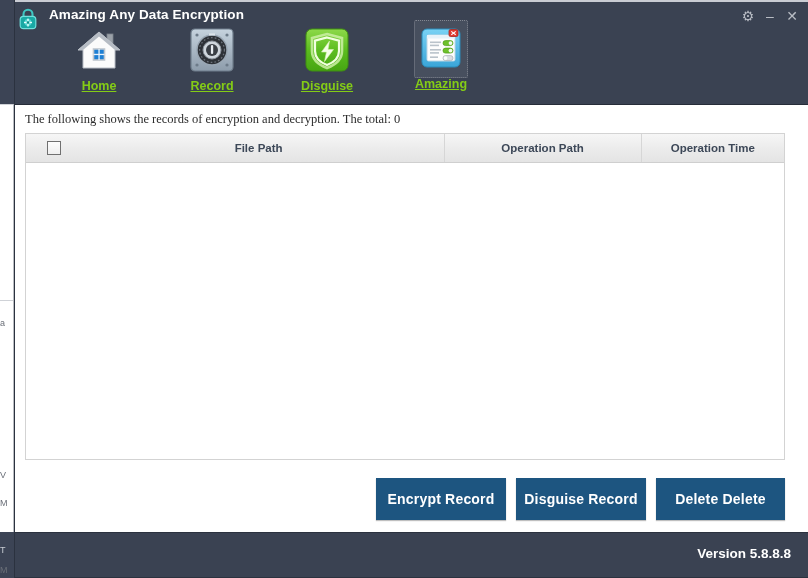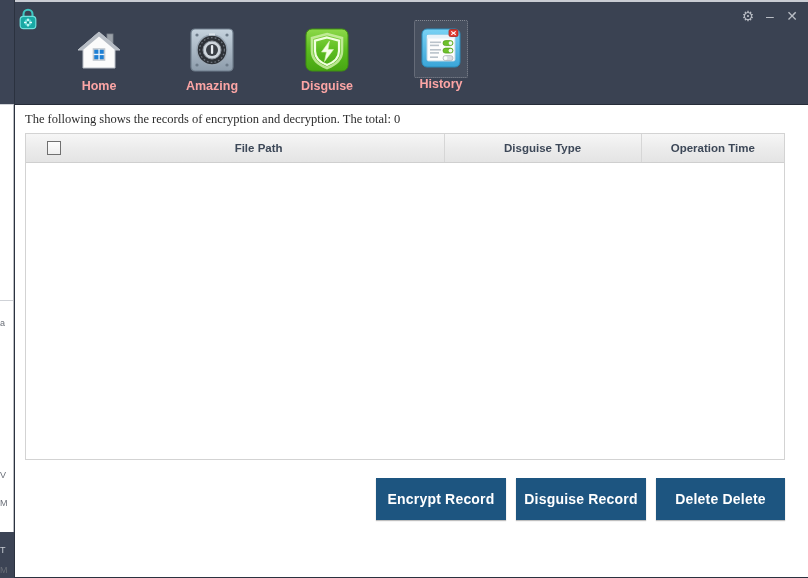--- a/index.html
+++ b/index.html
@@ -145,21 +145,22 @@
     display: block;
     margin: 0 auto 4px auto;
     width: 50px;
     height: 50px;
     position: relative;
   }
   .tool-item .tool-label {
     display: block;
     font-size: 12.5px;
     font-weight: bold;
-    color: #fca5a5;
+    color: #84cc16;
+    text-decoration: underline;
   }
   .tool-item.selected .sel-box {
     position: absolute;
     left: 21px;
     top: 0px;
     width: 54px;
     height: 58px;
     background: rgba(255,255,255,0.07);
     border: 1px dotted rgba(255,255,255,0.32);
     box-sizing: border-box;
@@ -317,20 +318,21 @@
         <rect x="5.2" y="11.3" width="15.6" height="12.4" rx="3.2" fill="#1aa8a4" stroke="#6fe0dc" stroke-width="1.2"></rect>
         <circle cx="13" cy="17.5" r="3.4" fill="#53d9d4"></circle>
         <rect x="12.3" y="13.6" width="1.4" height="3" fill="#eafffe"></rect>
         <rect x="12.3" y="18.5" width="1.4" height="3" fill="#eafffe"></rect>
         <rect x="9" y="16.8" width="3" height="1.4" fill="#eafffe"></rect>
         <rect x="14" y="16.8" width="3" height="1.4" fill="#eafffe"></rect>
         <circle cx="13" cy="17.5" r="1.3" fill="#0e8a86"></circle>
       </svg>
     </div>
 
+    <div id="title-text">Amazing Any Data Encryption</div>
 
     <div class="win-btn" id="btn-settings">⚙</div>
     <div class="win-btn" id="btn-minimize">–</div>
     <div class="win-btn" id="btn-close">✕</div>
 
     <div id="toolbar">
 
       <div class="tool-item" id="tool-home">
         <span class="tool-icon">
           <svg width="50" height="50" viewBox="0 0 50 50">
@@ -360,21 +362,21 @@
             <circle cx="10" cy="40" r="1.6" fill="#6d7b89"></circle>
             <circle cx="40" cy="40" r="1.6" fill="#6d7b89"></circle>
             <circle cx="25" cy="25" r="15" fill="#2e3238" stroke="#9aa7b4" stroke-width="1.4"></circle>
             <circle cx="25" cy="25" r="12.4" fill="none" stroke="#6d737c" stroke-width="1.2" stroke-dasharray="1.7 2.1"></circle>
             <circle cx="25" cy="25" r="9" fill="#cfd6dd" stroke="#8d959e" stroke-width="1"></circle>
             <circle cx="25" cy="25" r="6" fill="#3a3f46"></circle>
             <rect x="23.9" y="20" width="2.3" height="9" rx="1.1" fill="#e8edf2"></rect>
             <rect x="22" y="8.4" width="6" height="2" fill="#dde4ea"></rect>
           </svg>
         </span>
-        <span class="tool-label">Amazing</span>
+        <span class="tool-label">Record</span>
       </div>
 
       <div class="tool-item" id="tool-disguise">
         <span class="tool-icon">
           <svg width="50" height="50" viewBox="0 0 50 50">
             <defs>
               <linearGradient id="shg" x1="0" y1="0" x2="0" y2="1">
                 <stop offset="0" stop-color="#8ed94a"></stop>
                 <stop offset="0.5" stop-color="#5cbd1f"></stop>
                 <stop offset="1" stop-color="#46a512"></stop>
@@ -414,43 +416,46 @@
               <rect x="32.6" y="18.2" width="3.8" height="3.8" rx="1.9" fill="#f4f9ee"></rect>
               <rect x="27" y="25.1" width="10" height="5" rx="2.5" fill="#6dc12a" stroke="#4d9a15" stroke-width="0.7"></rect>
               <rect x="32.6" y="25.7" width="3.8" height="3.8" rx="1.9" fill="#f4f9ee"></rect>
               <rect x="27" y="32.6" width="10" height="5" rx="2.5" fill="#d9dde1" stroke="#a6acb3" stroke-width="0.7"></rect>
               <rect x="27.6" y="33.2" width="3.8" height="3.8" rx="1.9" fill="#fbfcfd"></rect>
             </g>
             <rect x="33" y="6.5" width="9" height="7" rx="1.6" fill="#e0392f" stroke="#a5251d" stroke-width="0.8"></rect>
             <path d="M35.3 8.4 L39.7 11.7 M39.7 8.4 L35.3 11.7" stroke="#ffffff" stroke-width="1.1"></path>
           </svg>
         </span>
-        <span class="tool-label">History</span>
+        <span class="tool-label">Amazing</span>
       </div>
 
     </div>
   </div>
 
   <div id="content">
 
     <div id="info-text">The following shows the records of encryption and decryption. The total: 0</div>
 
     <div id="record-table">
       <div id="table-header">
         <div class="th" id="th-check">
           <span id="header-checkbox"></span>
         </div>
         <div class="th" id="th-filepath">File Path</div>
-        <div class="th" id="th-optype">Disguise Type</div>
+        <div class="th" id="th-optype">Operation Path</div>
         <div class="th" id="th-optime">Operation Time</div>
       </div>
       <div id="table-body"></div>
     </div>
 
     <div id="action-bar">
       <button class="action-btn" id="btn-encrypt-record">Encrypt Record</button>
       <button class="action-btn" id="btn-disguise-record">Disguise Record</button>
       <button class="action-btn" id="btn-delete-record">Delete Delete</button>
     </div>
   </div>
 
+  <div id="footer">
+    <div id="version-text">Version 5.8.8.8</div>
+  </div>
 
 </div>
 
 </body></html>

